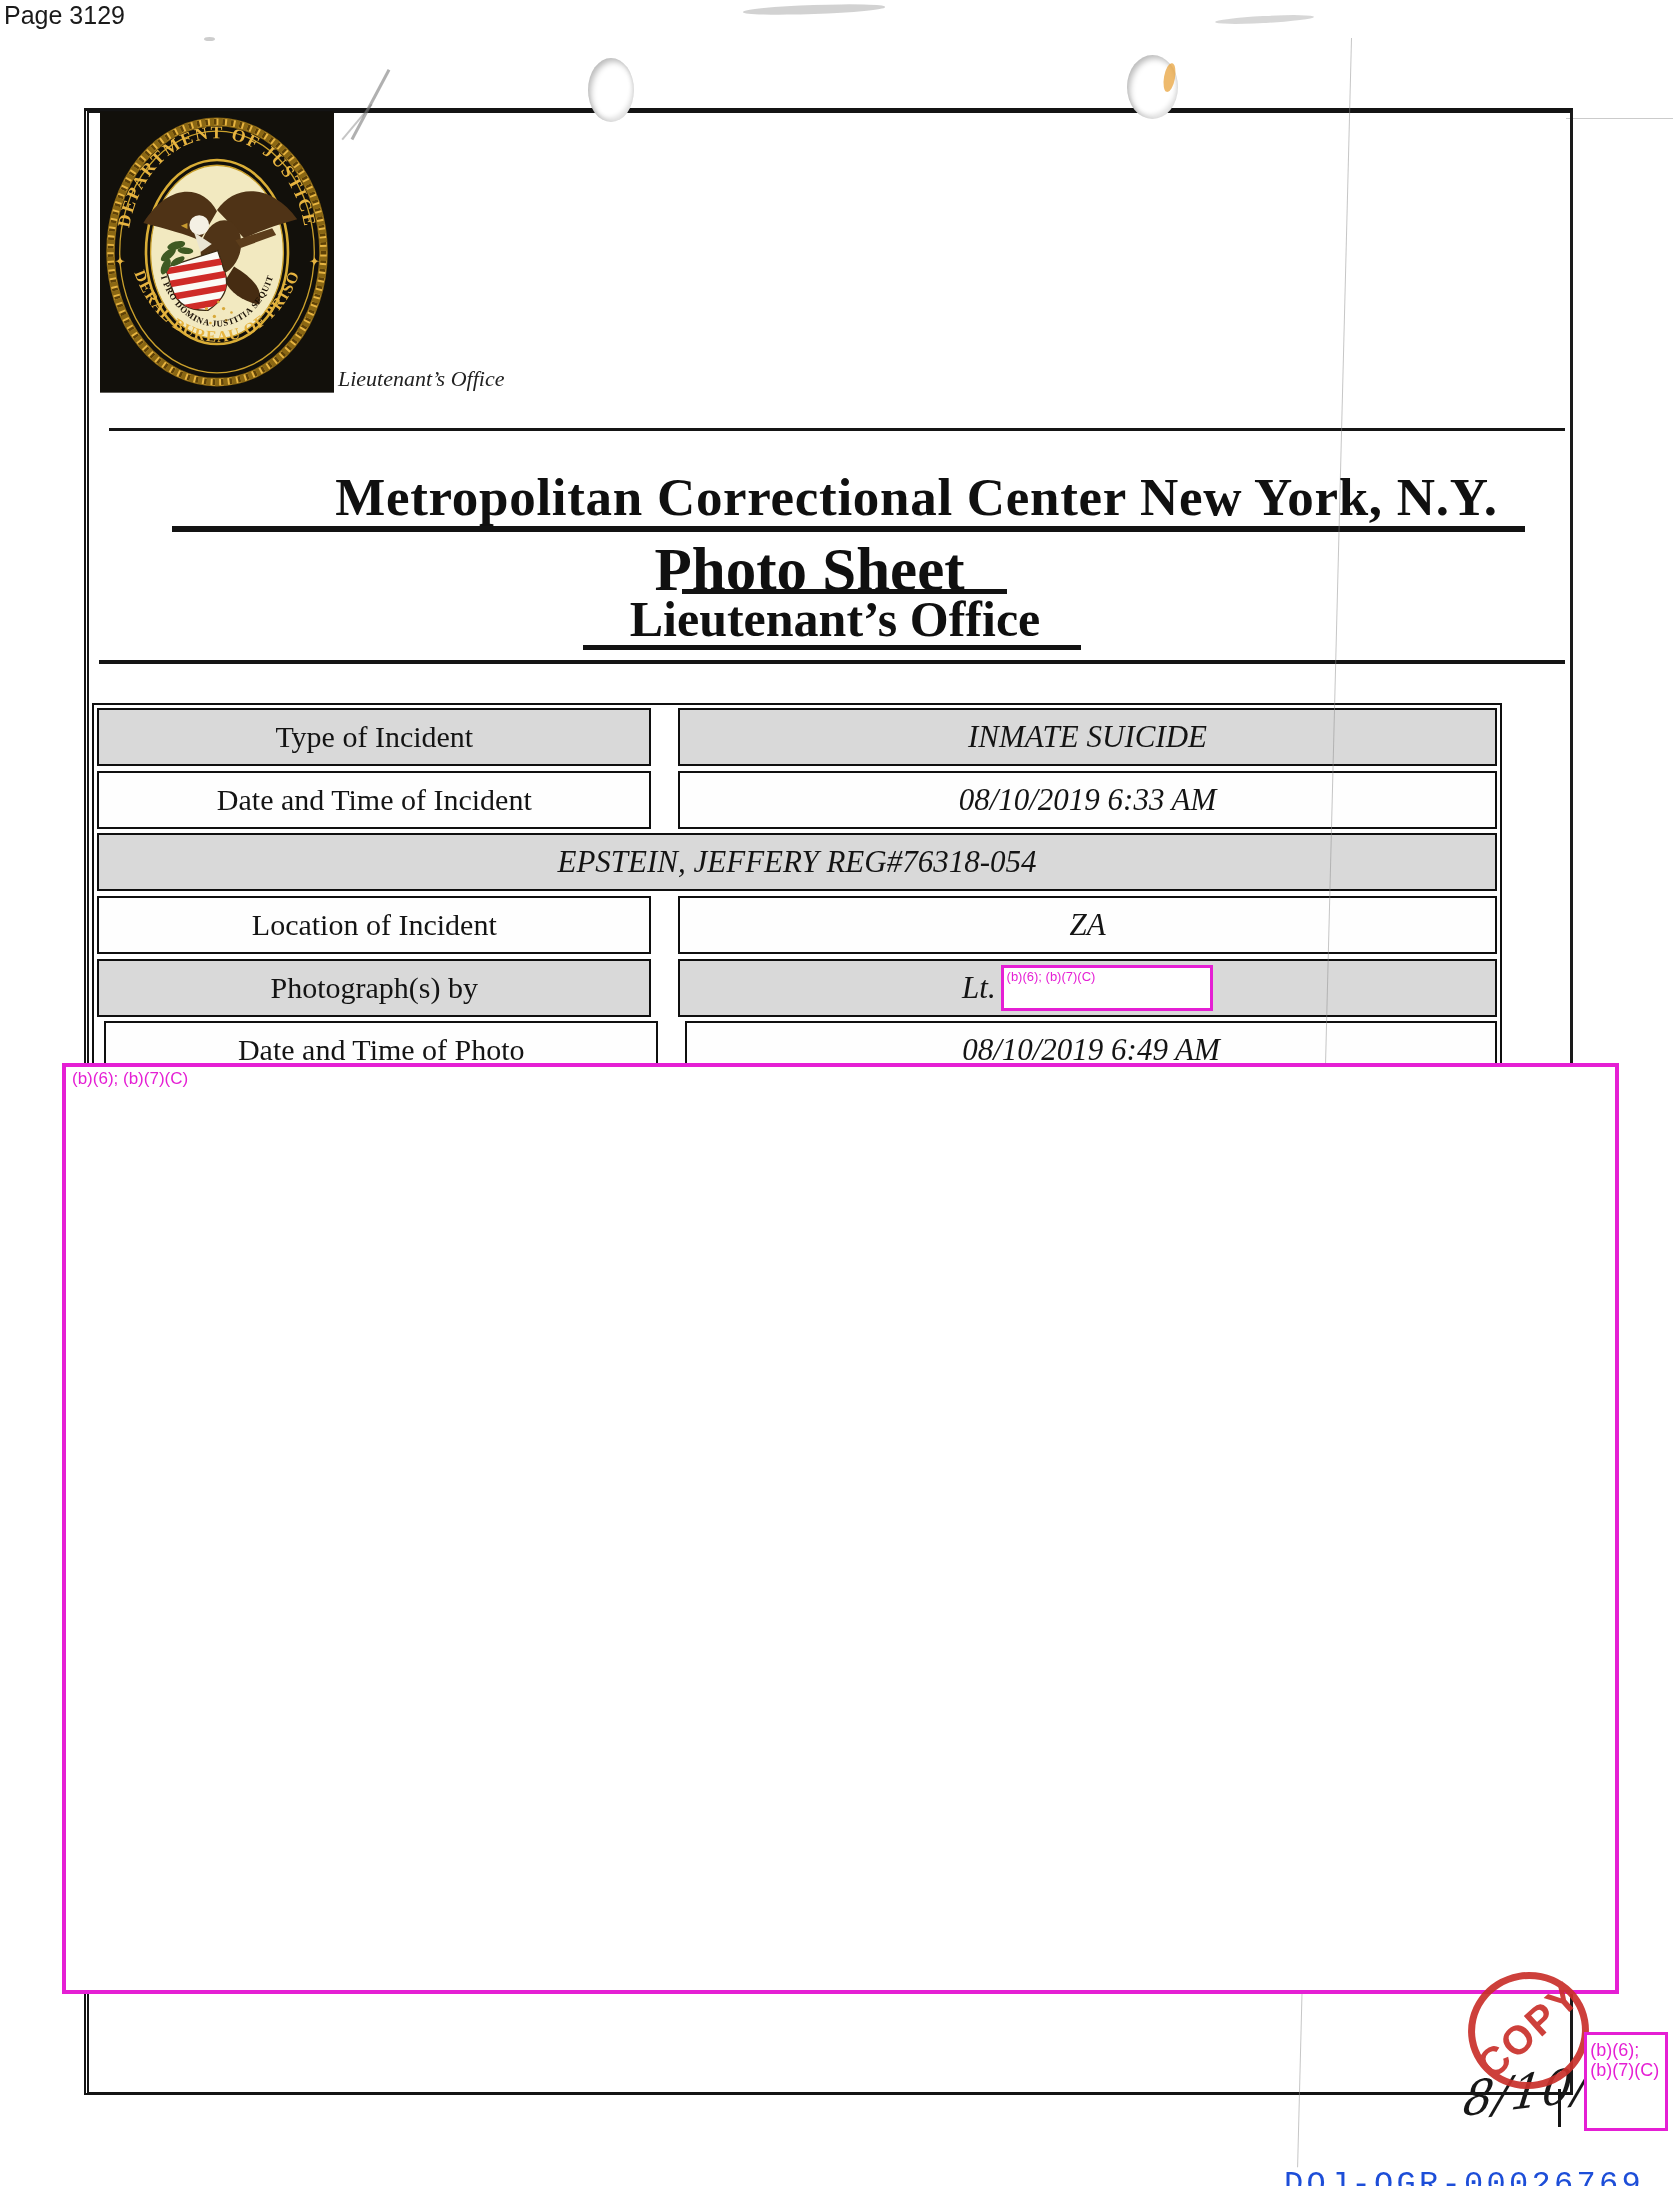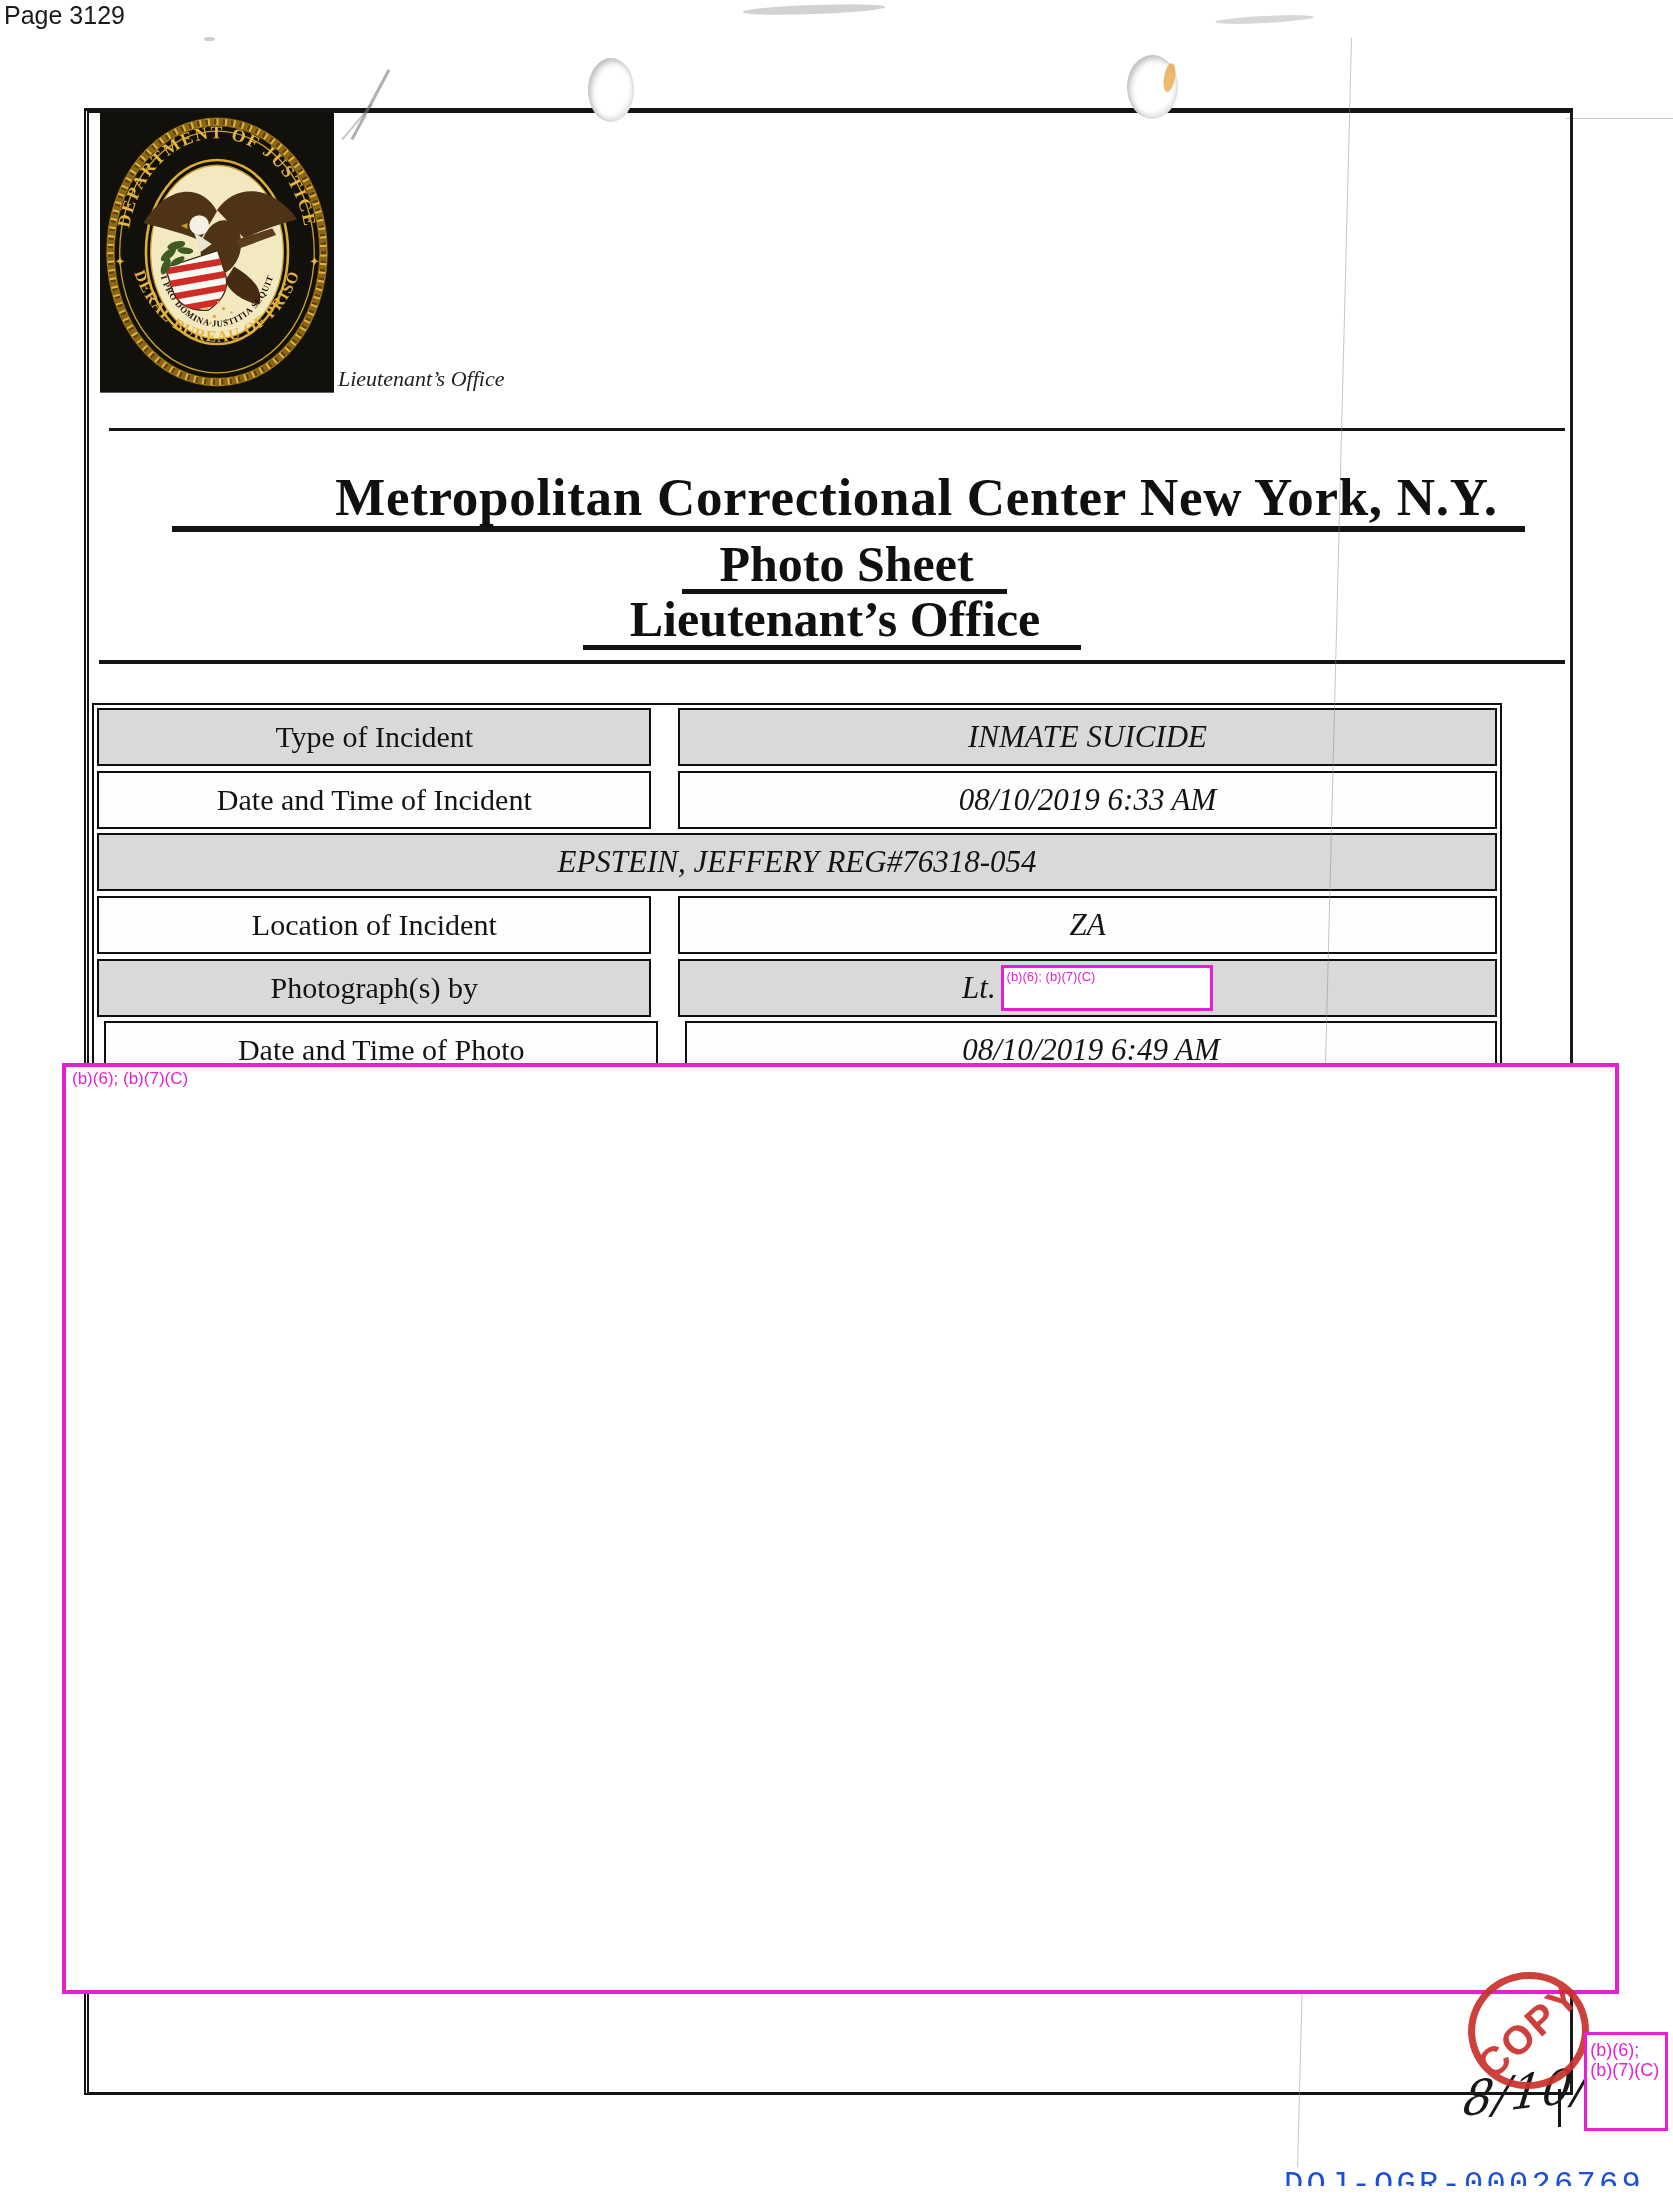--- a/index.html
+++ b/index.html
@@ -41,21 +41,21 @@
   
   .seal{left:100px;top:111px;z-index:2;}
 
   
   .caption{left:338px;top:366px;font-style:italic;font-size:22px;color:#222;}
   .rule{background:#151515;z-index:2;}
   .rule1{left:109px;top:428px;width:1456px;height:3.3px;}
   .rule2{left:99px;top:660px;width:1466px;height:4px;}
   .title{font-weight:bold;line-height:1;text-align:center;color:#101010;z-index:2;}
   .t1{left:306px;top:471px;width:1221px;font-size:53px;letter-spacing:0.7px;}
-  .t2{left:685px;top:539px;width:323px;font-size:50px;}
+  .t2{left:648px;top:539px;width:323px;font-size:61px;}
   .t3{left:586px;top:594px;width:498px;font-size:50px;}
   .uline{background:#131313;z-index:2;}
   .u1{left:172px;top:526px;width:1353px;height:6px;}
   .u2{left:682px;top:589px;width:325px;height:5.3px;}
   .u3{left:583px;top:645px;width:498px;height:5.3px;}
 
   
   .tbl{left:92px;top:703px;width:1410px;border:2.6px solid #0f0f0f;padding:3.3px;
        box-sizing:border-box;z-index:2;}
   .trow{display:flex;gap:27px;height:58px;margin-bottom:4.6px;}

